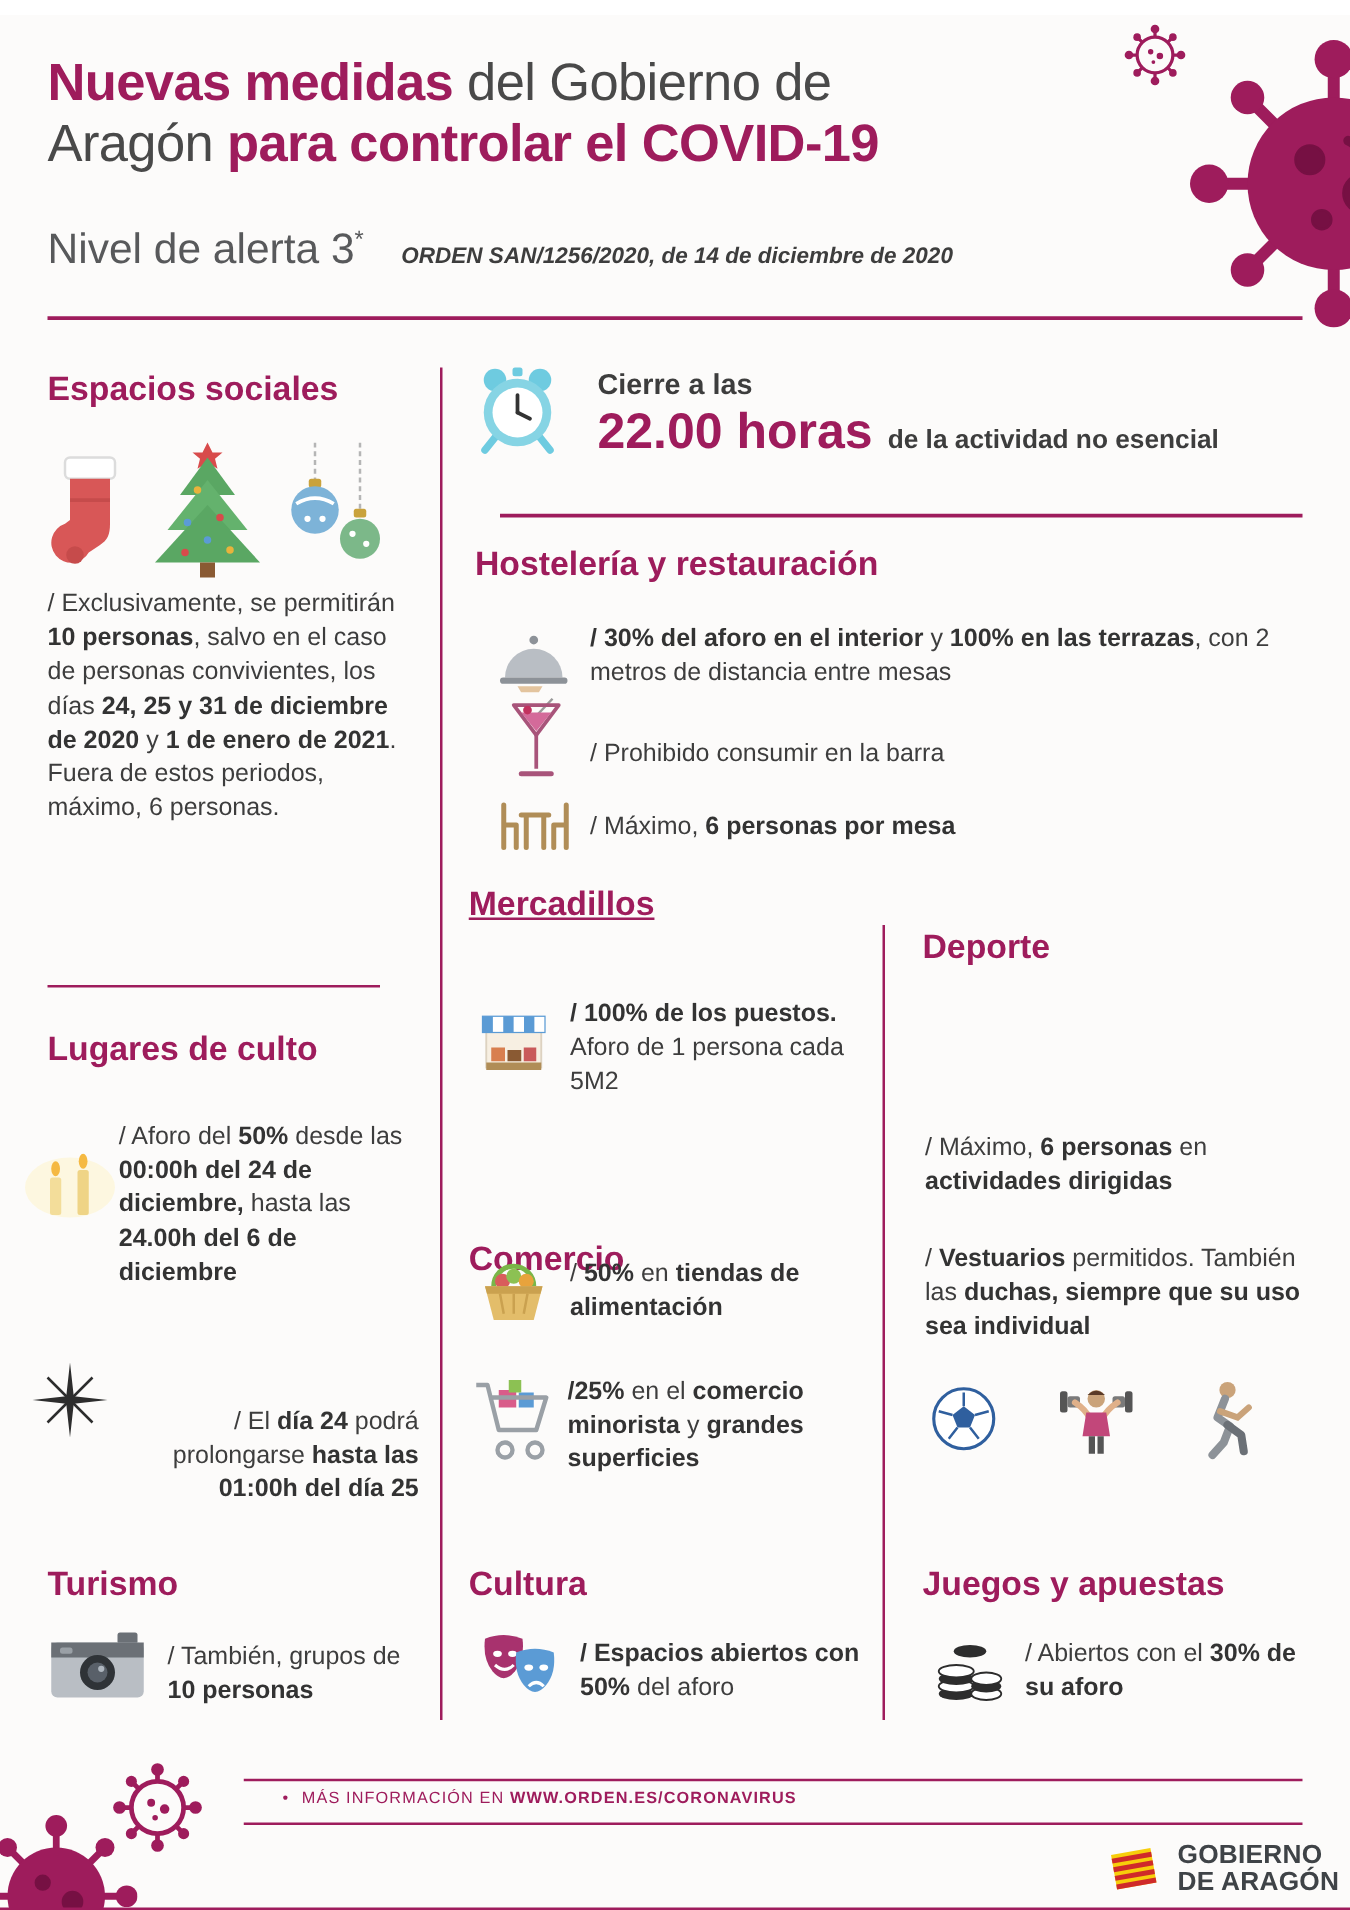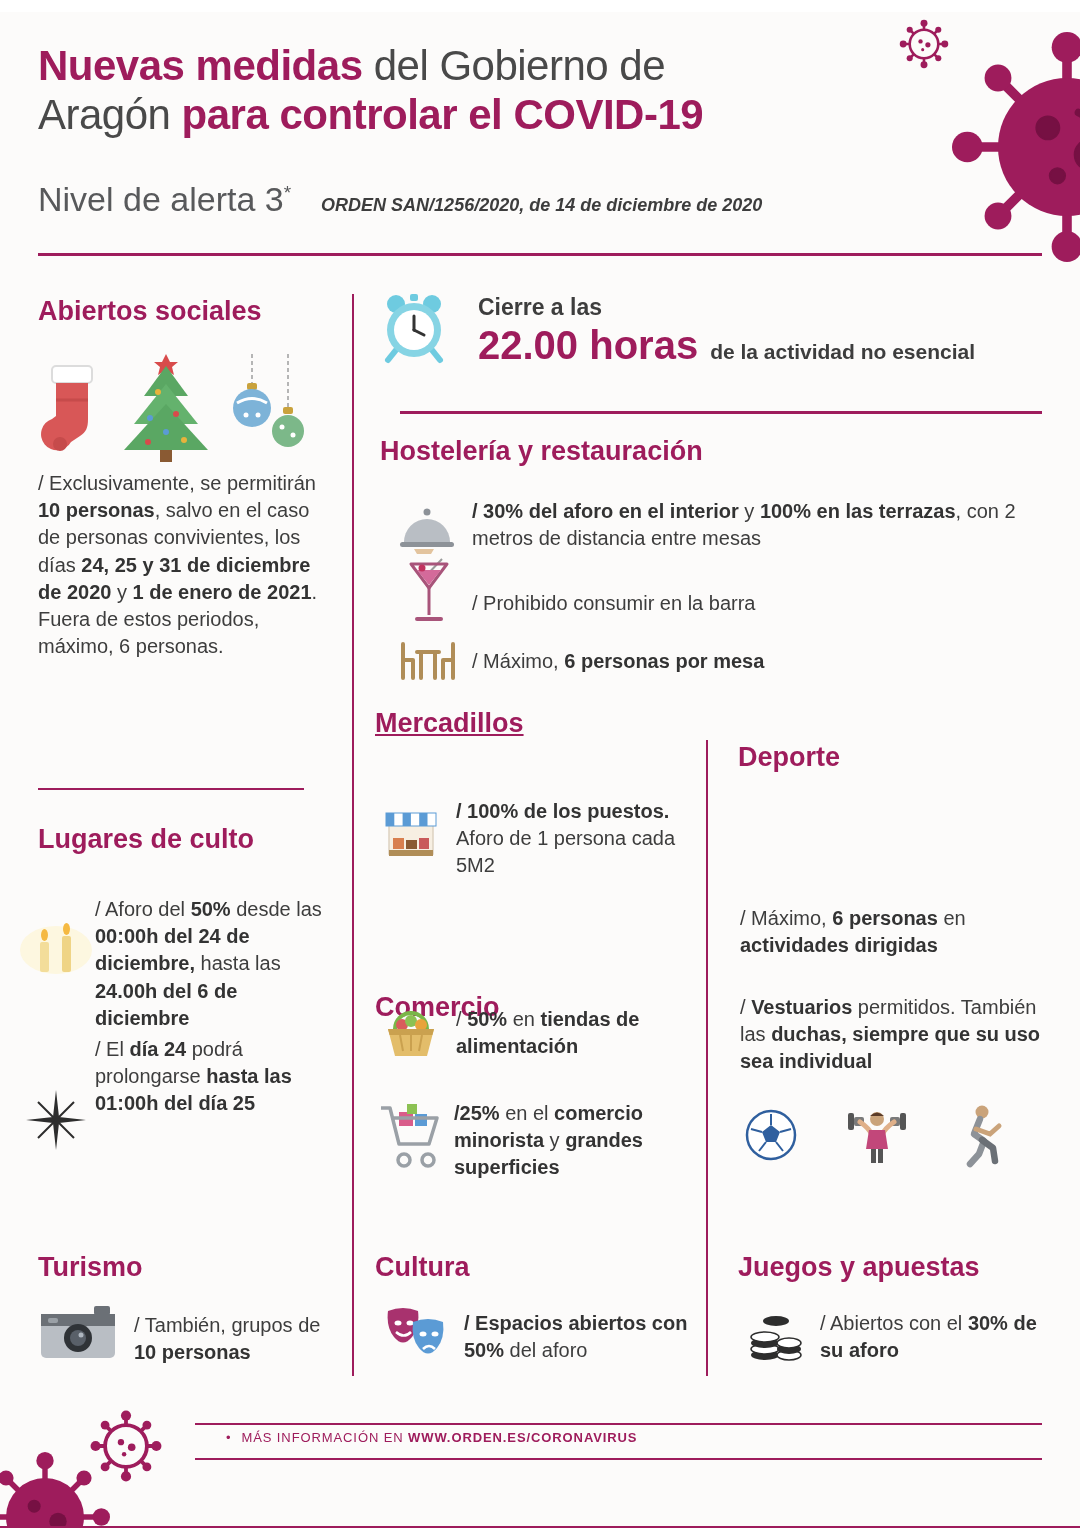--- a/index.html
+++ b/index.html
@@ -94,21 +94,21 @@
           <circle cx="72" cy="64" r="8"></circle>
           <circle cx="55" cy="75" r="4"></circle>
         <path d="M66 42 q8 4 10 12" fill="none" stroke-width="4" stroke-linecap="round"></path>
       </g>
     </svg>
   </div>
 
   <div class="rule" style="left:352px; top:282px; width:2px; height:1082px;"></div>
   <div class="rule" style="left:706px; top:728px; width:2px; height:636px;"></div>
 
-  <div class="abs sec-title" style="left:38px; top:284px;">Abiertos sociales</div>
+  <div class="abs sec-title" style="left:38px; top:284px;">Espacios sociales</div>
 
   <div class="abs xmas-row" style="left:40px; top:340px; height:112px;">
     <div style="width:62px; height:104px;">
       <svg viewBox="0 0 62 104" style="width:100%;height:100%;display:block;">
         <rect x="12" y="6" width="40" height="17" rx="4" fill="#ffffff" stroke="#dcdcdc" stroke-width="2"></rect>
         <path d="M16 23 h32 v36 c0 9 -2 13 -8 17 l-9 6 a16 16 0 1 1 -19 -23 l4 -3 z" fill="#d85757"></path>
         <circle cx="20" cy="84" r="7" fill="#c64b4b"></circle>
         <path d="M16 40 h32" stroke="#c64b4b" stroke-width="3"></path>
       </svg>
     </div>
@@ -160,21 +160,21 @@
     </svg>
   </div>
   <div class="abs txt" style="left:95px; top:884px; width:242px;"><span>/ Aforo del </span><b>50%</b><span>  desde las </span><b>00:00h del 24 de diciembre,</b><span> hasta las </span><b>24.00h del 6 de diciembre</b></div>
 
   <div class="icon" style="left:24px; top:1076px; width:64px; height:64px;">
     <svg viewBox="0 0 64 64">
       <path d="M32 2 L35 29 L62 32 L35 35 L32 62 L29 35 L2 32 L29 29 Z" fill="#2d2d2d"></path>
       <path d="M14 14 L50 50 M50 14 L14 50" stroke="#2d2d2d" stroke-width="2"></path>
     </svg>
   </div>
-  <div class="abs txt" style="left:95px; top:1024px; width:240px;"><span>/ El </span><b>día 24</b><span> podrá prolongarse </span><b>hasta las 01:00h del día 25</b></div>
+  <div class="abs txt" style="left:95px; top:1112px; width:240px;text-align:right;"><span>/ El </span><b>día 24</b><span> podrá prolongarse </span><b>hasta las 01:00h del día 25</b></div>
 
   <div class="abs sec-title" style="left:38px; top:1240px;">Turismo</div>
   <div class="icon" style="left:38px; top:1292px; width:80px; height:58px;">
     <svg viewBox="0 0 80 58">
       <rect x="56" y="2" width="16" height="9" rx="2" fill="#6b7076"></rect>
       <rect x="3" y="10" width="74" height="44" rx="5" fill="#b9bec4"></rect>
       <rect x="3" y="10" width="74" height="12" fill="#6b7076"></rect>
       <circle cx="40" cy="34" r="14" fill="#2f3337"></circle>
       <circle cx="40" cy="34" r="8" fill="#596069"></circle>
       <circle cx="43" cy="31" r="2.5" fill="#aeb6bf"></circle>
@@ -394,16 +394,33 @@
         <circle cx="60" cy="60" r="36"></circle>
       </g>
       <g fill="#761043">
         <circle cx="50" cy="50" r="6"></circle>
           <circle cx="72" cy="64" r="8"></circle>
           <circle cx="55" cy="75" r="4"></circle>
       </g>
     </svg>
   </div>
 
+  <div class="abs logo" style="left:884px; top:1460px;">
+    <div style="width:46px; height:46px;">
+      <svg viewBox="0 0 46 46" style="width:100%;height:100%;display:block;">
+        <g transform="rotate(-10 23 23)">
+          <rect x="7" y="9" width="32" height="28" fill="#f7ce0b"></rect>
+          <rect x="7" y="12" width="32" height="4" fill="#cf2a2a"></rect>
+          <rect x="7" y="19" width="32" height="4" fill="#cf2a2a"></rect>
+          <rect x="7" y="26" width="32" height="4" fill="#cf2a2a"></rect>
+          <rect x="7" y="33" width="32" height="4" fill="#cf2a2a"></rect>
+        </g>
+      </svg>
+    </div>
+    <div class="logo-text">
+      <div>GOBIERNO</div>
+      <div>DE ARAGÓN</div>
+    </div>
+  </div>
 
   <div class="bottom-bar"></div>
 
 </div>
 
 </body></html>

